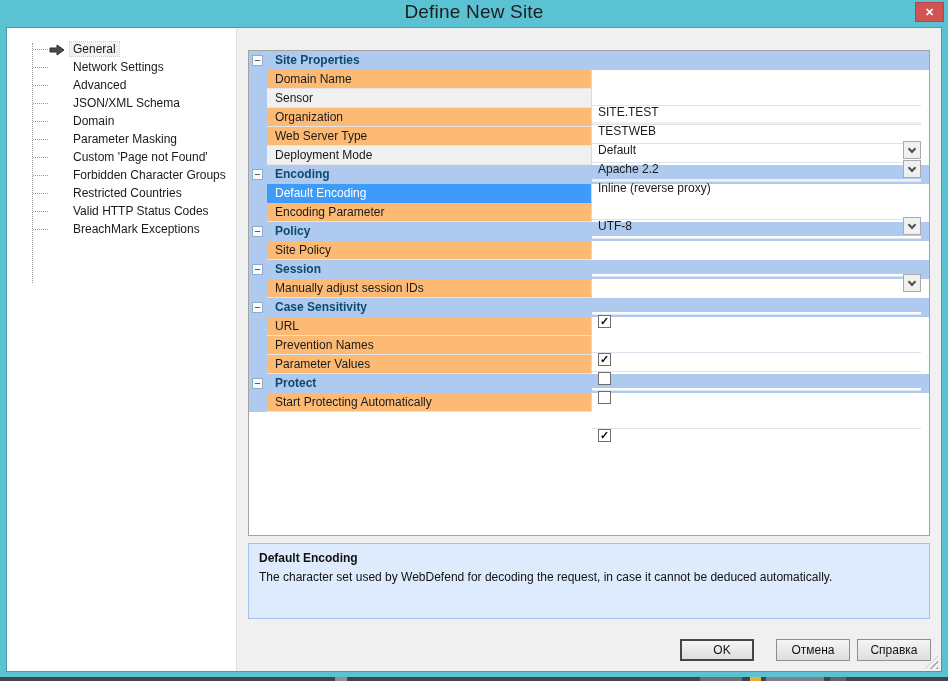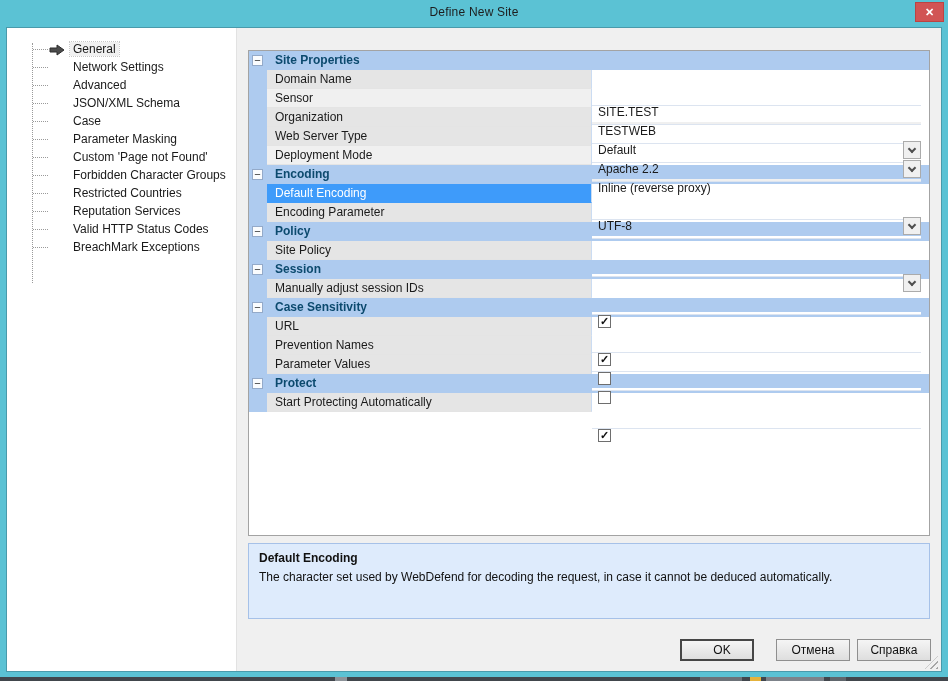--- a/index.html
+++ b/index.html
@@ -5,21 +5,21 @@
   * { box-sizing: border-box; }
   html,body { margin:0; padding:0; }
   body {
     width:948px; height:681px; position:relative; overflow:hidden;
     background:#5BC2D4;
     font-family:"Liberation Sans", sans-serif;
     -webkit-font-smoothing:antialiased;
   }
   
   .titlebar { position:absolute; top:0; left:0; right:0; height:28px; }
-  .title { text-align:center; font-size:12px; color:#1d1d1d; line-height:24px; letter-spacing:.2px; }
+  .title { text-align:center; font-size:19px; color:#1d1d1d; line-height:24px; letter-spacing:.2px; }
   .close-btn {
     position:absolute; top:2px; right:4px; width:29px; height:20px;
     background:#D15454; border:1px solid #bc4343; color:#fff;
     font-size:11px; font-weight:bold; text-align:center; line-height:18px; cursor:default;
   }
   
   .content {
     position:absolute; left:7px; top:28px; width:934px; height:643px;
     background:#F0F0F0; outline:1px solid rgba(40,80,95,.35);
   }
@@ -39,21 +39,21 @@
   }
   .grow { display:flex; height:19px; font-size:12px; color:#1a1a1a; }
   .cell-margin { width:18px; background:#AECBEF; flex:none; }
   .section-row { background:#AECBEF; }
   .section-title { font-weight:bold; padding:2px 0 0 8px; color:#0c4a6e; }
   .minus-box {
     width:11px; height:11px; margin:4px 0 0 3px; background:#FAFCFE;
     border:1px solid #94AAC9; font-size:11px; line-height:8px; text-align:center; color:#333; cursor:default;
   }
   .cell-name {
-    width:325px; flex:none; padding:2px 0 0 8px; background:#e5e5e5;
+    width:325px; flex:none; padding:2px 0 0 8px; background:#fdba74;
     border-right:1px solid #CBDCF2; border-bottom:1px solid #E4E4E4;
     white-space:nowrap; overflow:hidden;
   }
   .cell-value { flex:1; position:relative; padding:2px 0 0 6px; background:#fff; border-bottom:1px solid #DCE4F0; white-space:nowrap;margin-top:33px; }
   .cell-gutter { width:8px; flex:none; background:#fff; }
   .grow.readonly .cell-name, .grow.readonly .cell-value { background:#F0F0F0; }
   .grow.selected .cell-name { background:#3E9BFA; color:#fff; border-bottom-color:#3E9BFA; }
   .dd-btn {
     position:absolute; right:0; top:0; width:18px; height:18px;
     background:#F0F0F0; border:1px solid #ABABAB;
@@ -109,26 +109,25 @@
 <div class="content">
 
   <div class="tree-panel">
     <div class="tree">
         <div class="tree-item selected"><span class="arrow-icon"><svg width="16" height="12" viewBox="0 0 16 12">
               <path d="M1 4 h7 V1 l7 5 -7 5 V8 H1 z" fill="#4b4b4b" stroke="#2e2e2e" stroke-width="1"></path>
             </svg></span><span class="tree-label">General</span></div>
         <div class="tree-item"><span class="tree-label">Network Settings</span></div>
         <div class="tree-item"><span class="tree-label">Advanced</span></div>
         <div class="tree-item"><span class="tree-label">JSON/XML Schema</span></div>
-        <div class="tree-item"><span class="tree-label">Case</span></div>
+        <div class="tree-item"><span class="tree-label">Domain</span></div>
         <div class="tree-item"><span class="tree-label">Parameter Masking</span></div>
         <div class="tree-item"><span class="tree-label">Custom 'Page not Found'</span></div>
         <div class="tree-item"><span class="tree-label">Forbidden Character Groups</span></div>
         <div class="tree-item"><span class="tree-label">Restricted Countries</span></div>
-        <div class="tree-item"><span class="tree-label">Reputation Services</span></div>
         <div class="tree-item"><span class="tree-label">Valid HTTP Status Codes</span></div>
         <div class="tree-item"><span class="tree-label">BreachMark Exceptions</span></div>
       </div>
   </div>
 
   <div class="grid">
       <div class="grow section-row">
         <div class="cell-margin">
           <div class="minus-box">−</div>
         </div>

